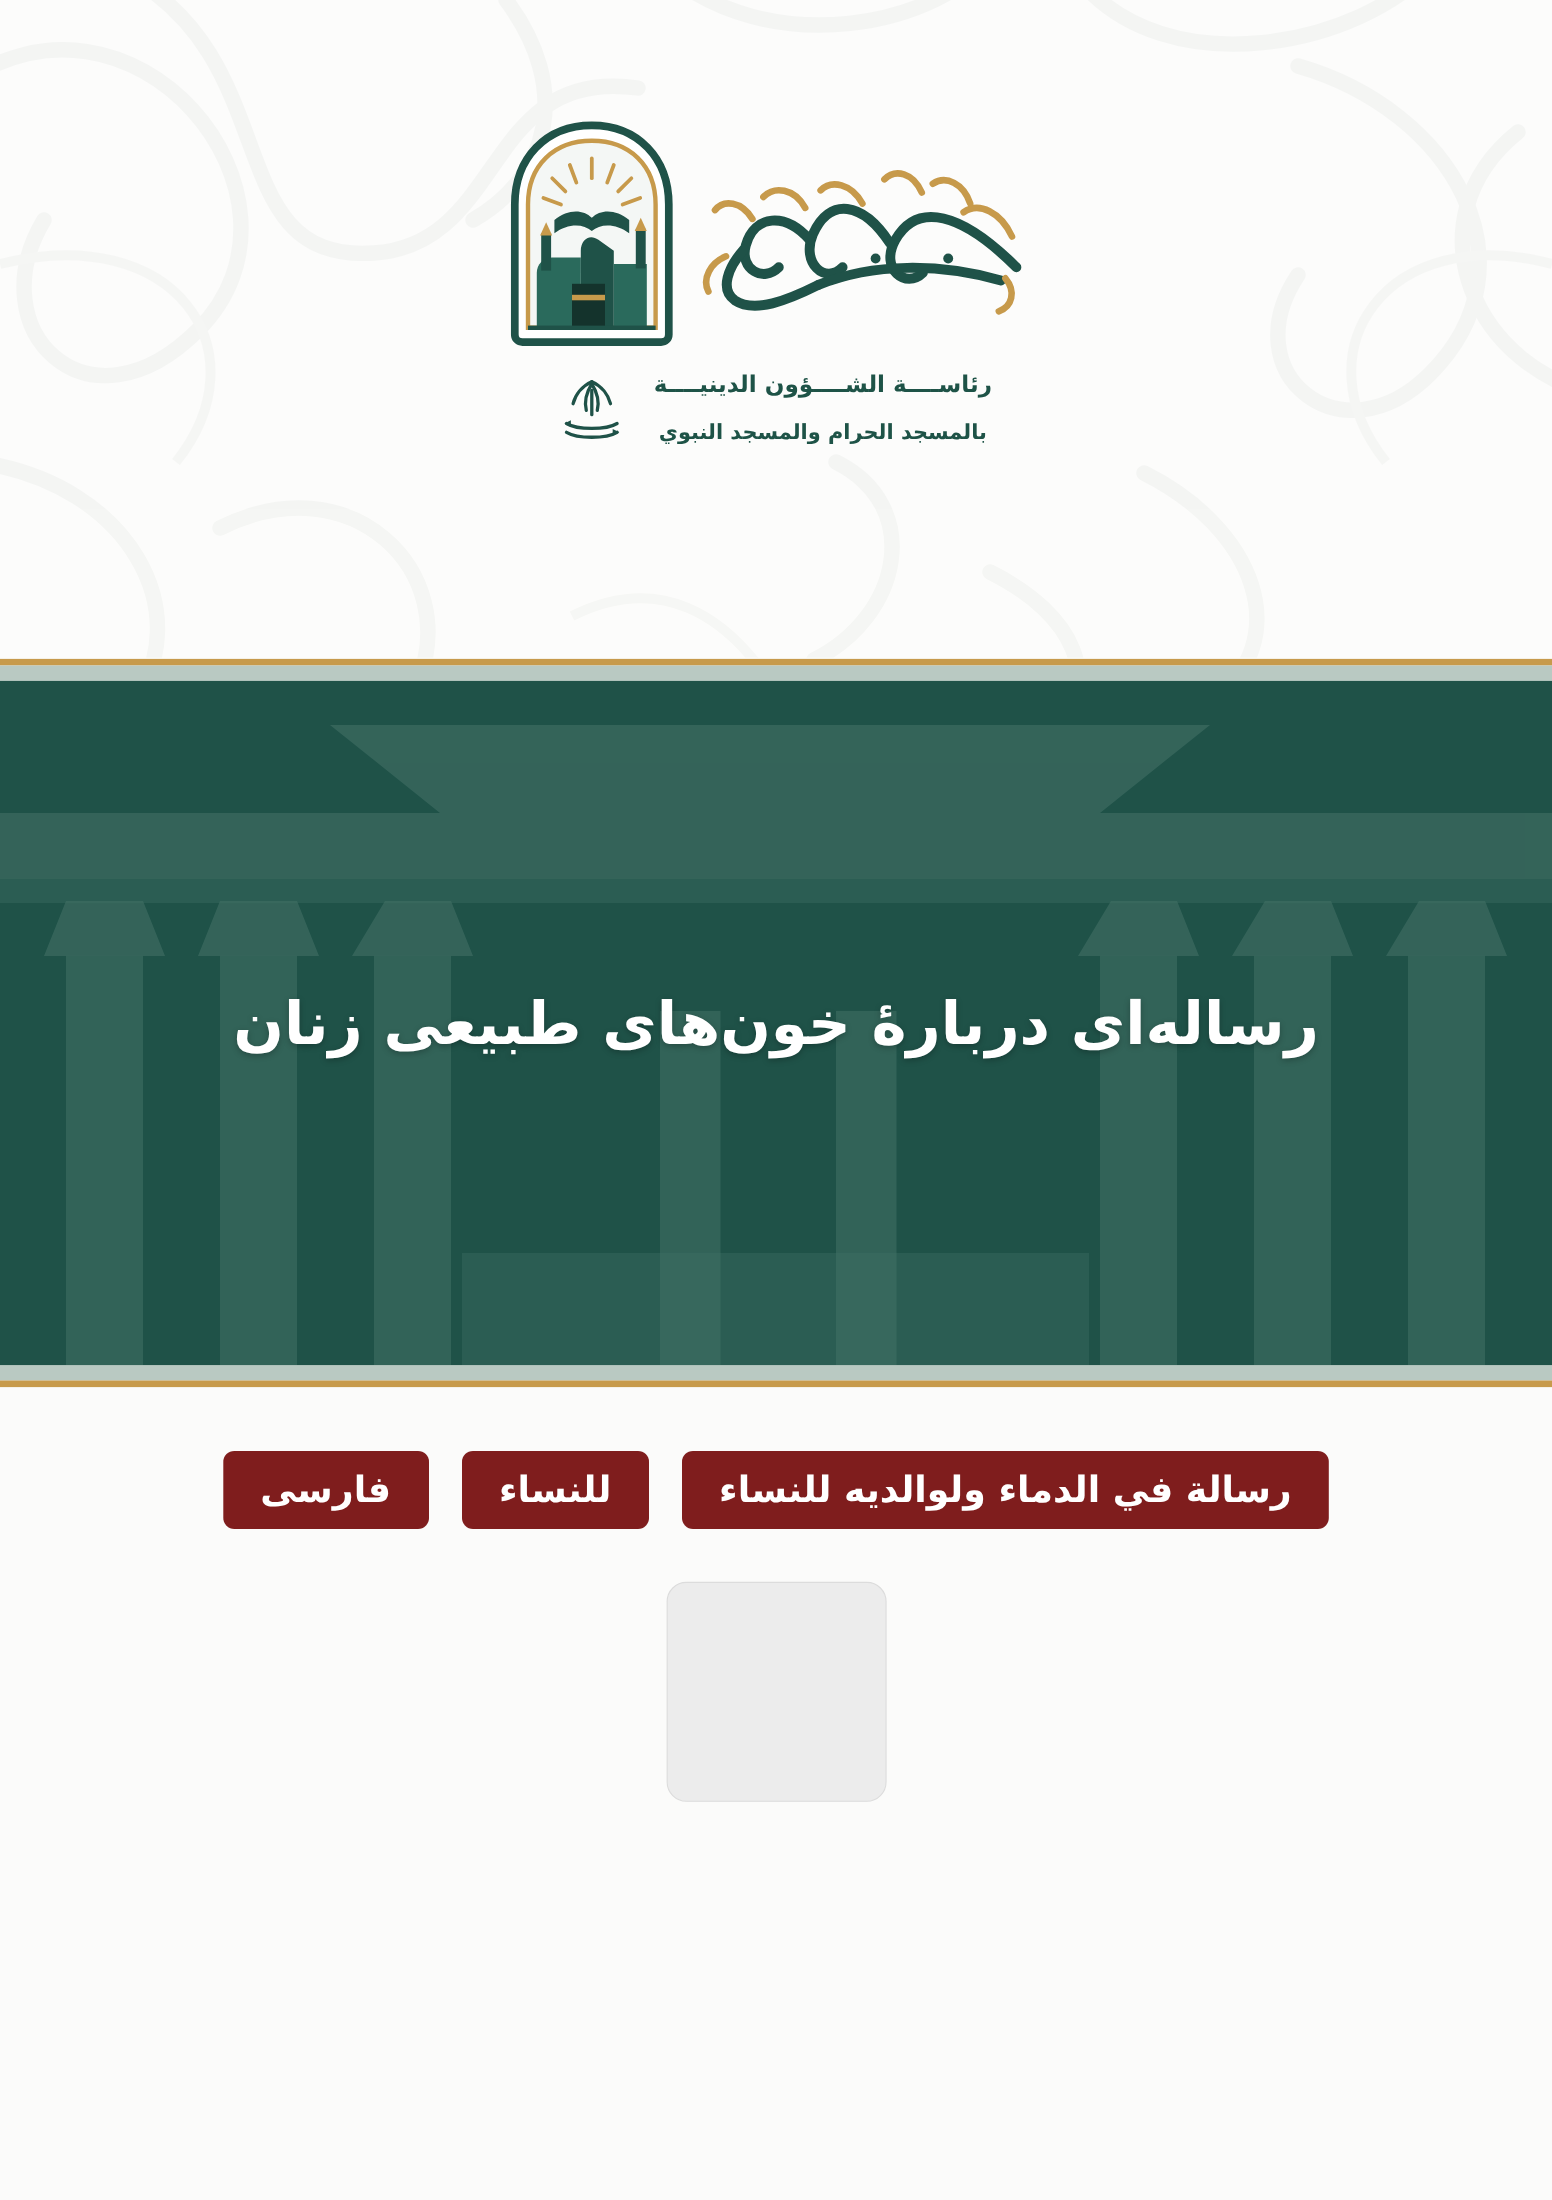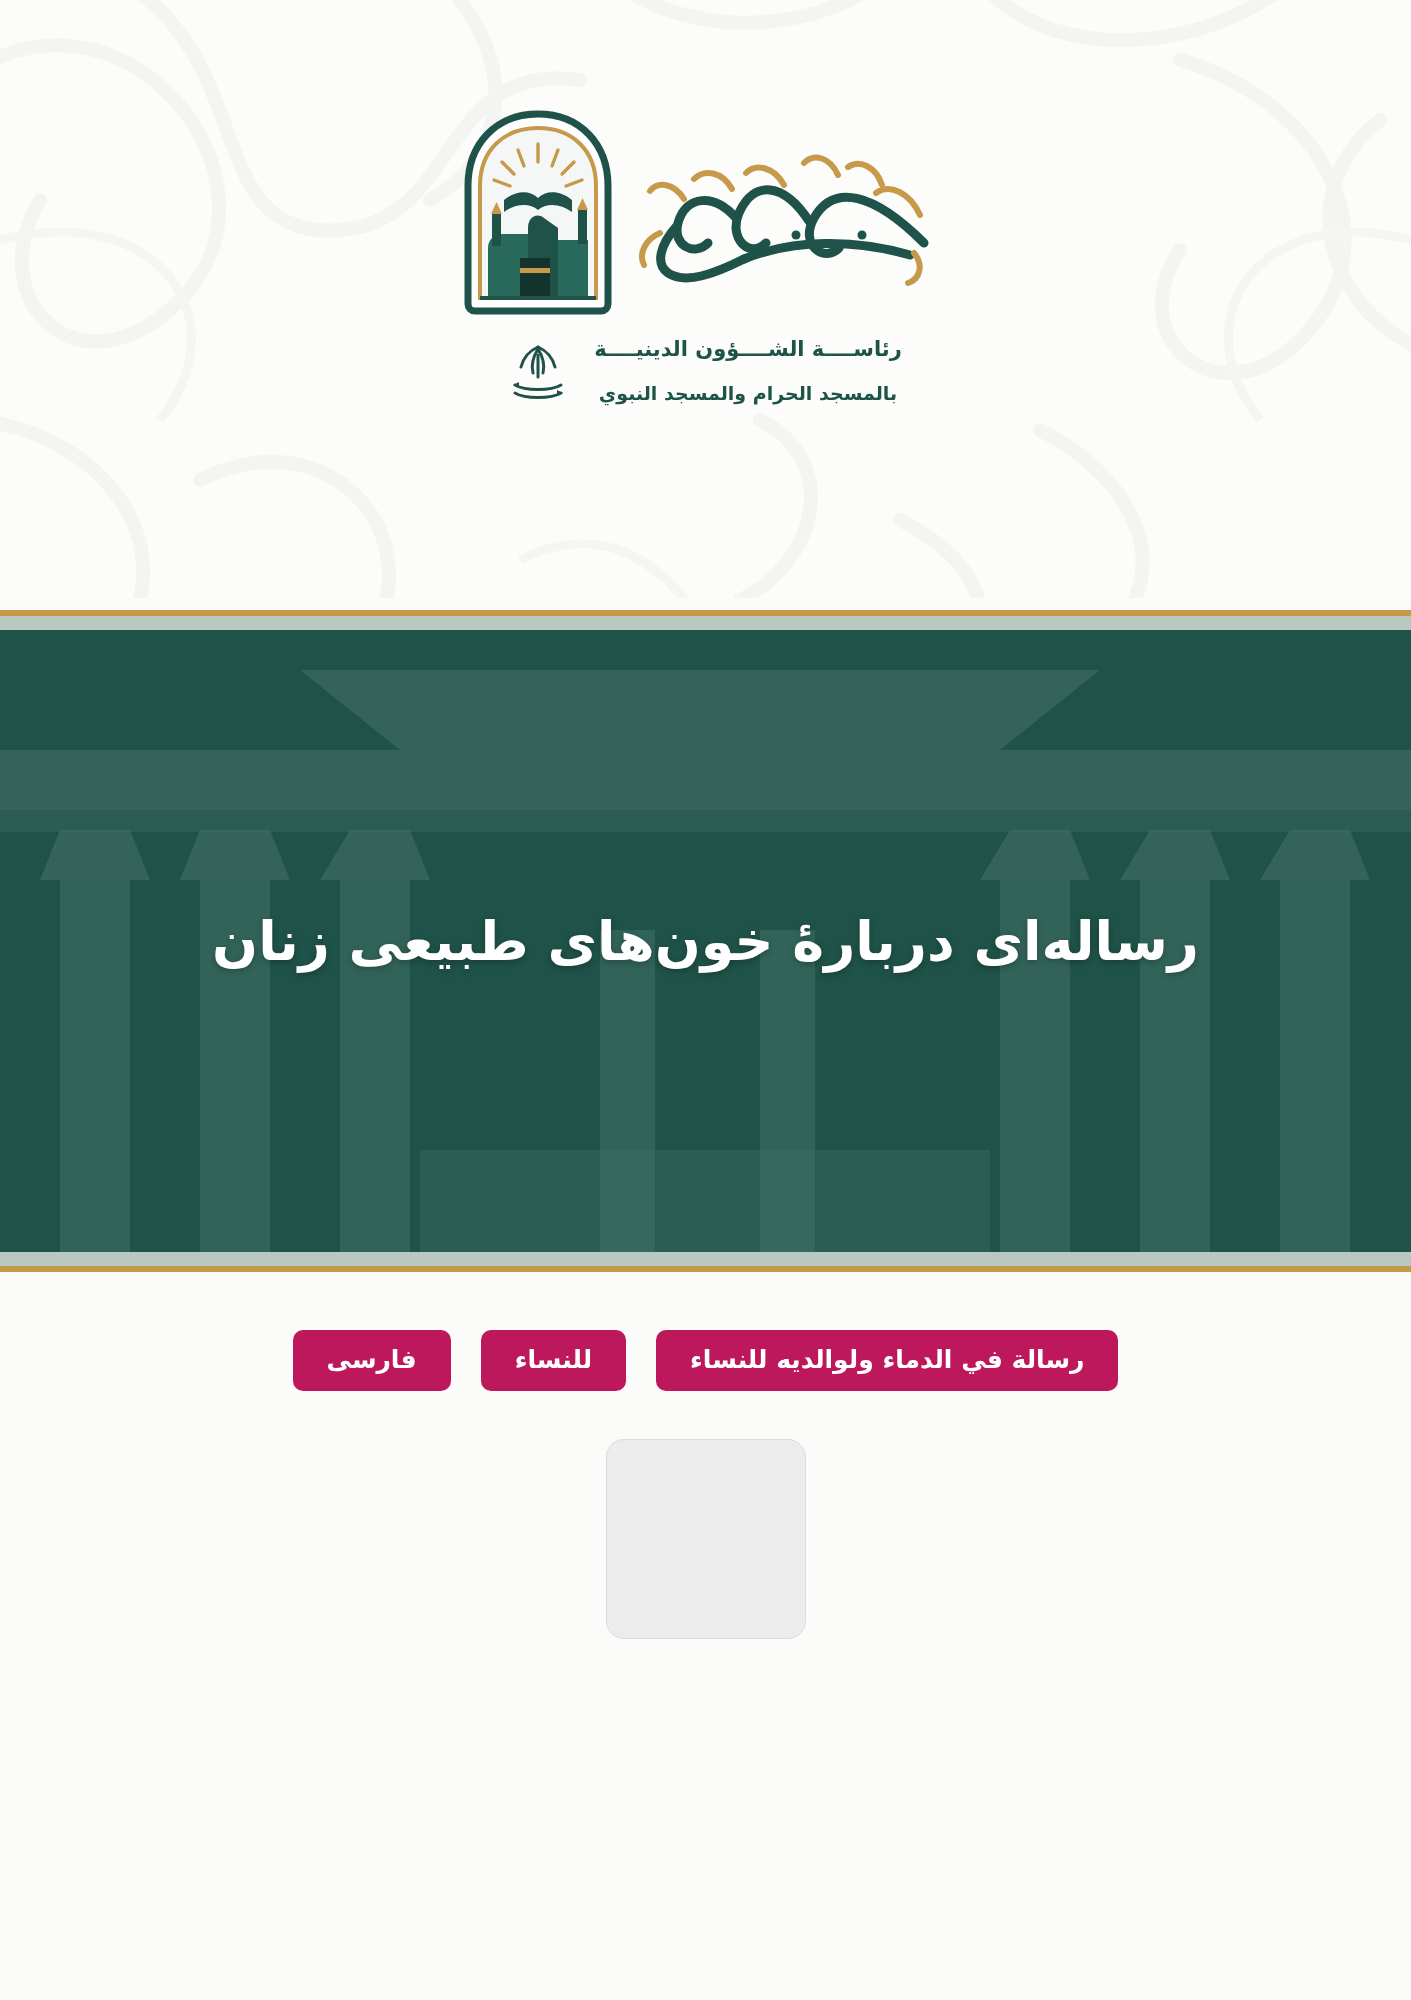--- a/index.html
+++ b/index.html
@@ -75,21 +75,21 @@
     font-weight: 700;
     color: #1e5347;
     margin-top: 13px;
   }
 
   
   .banner-wrap {
     position: relative;
     width: 100%;
     height: 662px;
-    margin-top: 12px;
+    margin-top: 1px;
   }
   .banner-rule {
     width: 100%;
     height: 6px;
     background: #c79a4b;
   }
   .banner-rule.pale {
     height: 14px;
     background: #b9c9c2;
   }
@@ -123,24 +123,24 @@
   
   .chips {
     display: flex;
     flex-direction: row;
     justify-content: center;
     align-items: center;
     gap: 30px;
     margin-top: 58px;
   }
   .chip {
-    background: #be185d;
+    background: #7f1d1d;
     color: #ffffff;
     border-radius: 10px;
-    font-size: 25px;
+    font-size: 33px;
     font-weight: 600;
     padding: 14px 34px;
     white-space: nowrap;
     line-height: 1.3;
   }
 
   
   .thumb {
     width: 200px;
     height: 200px;

